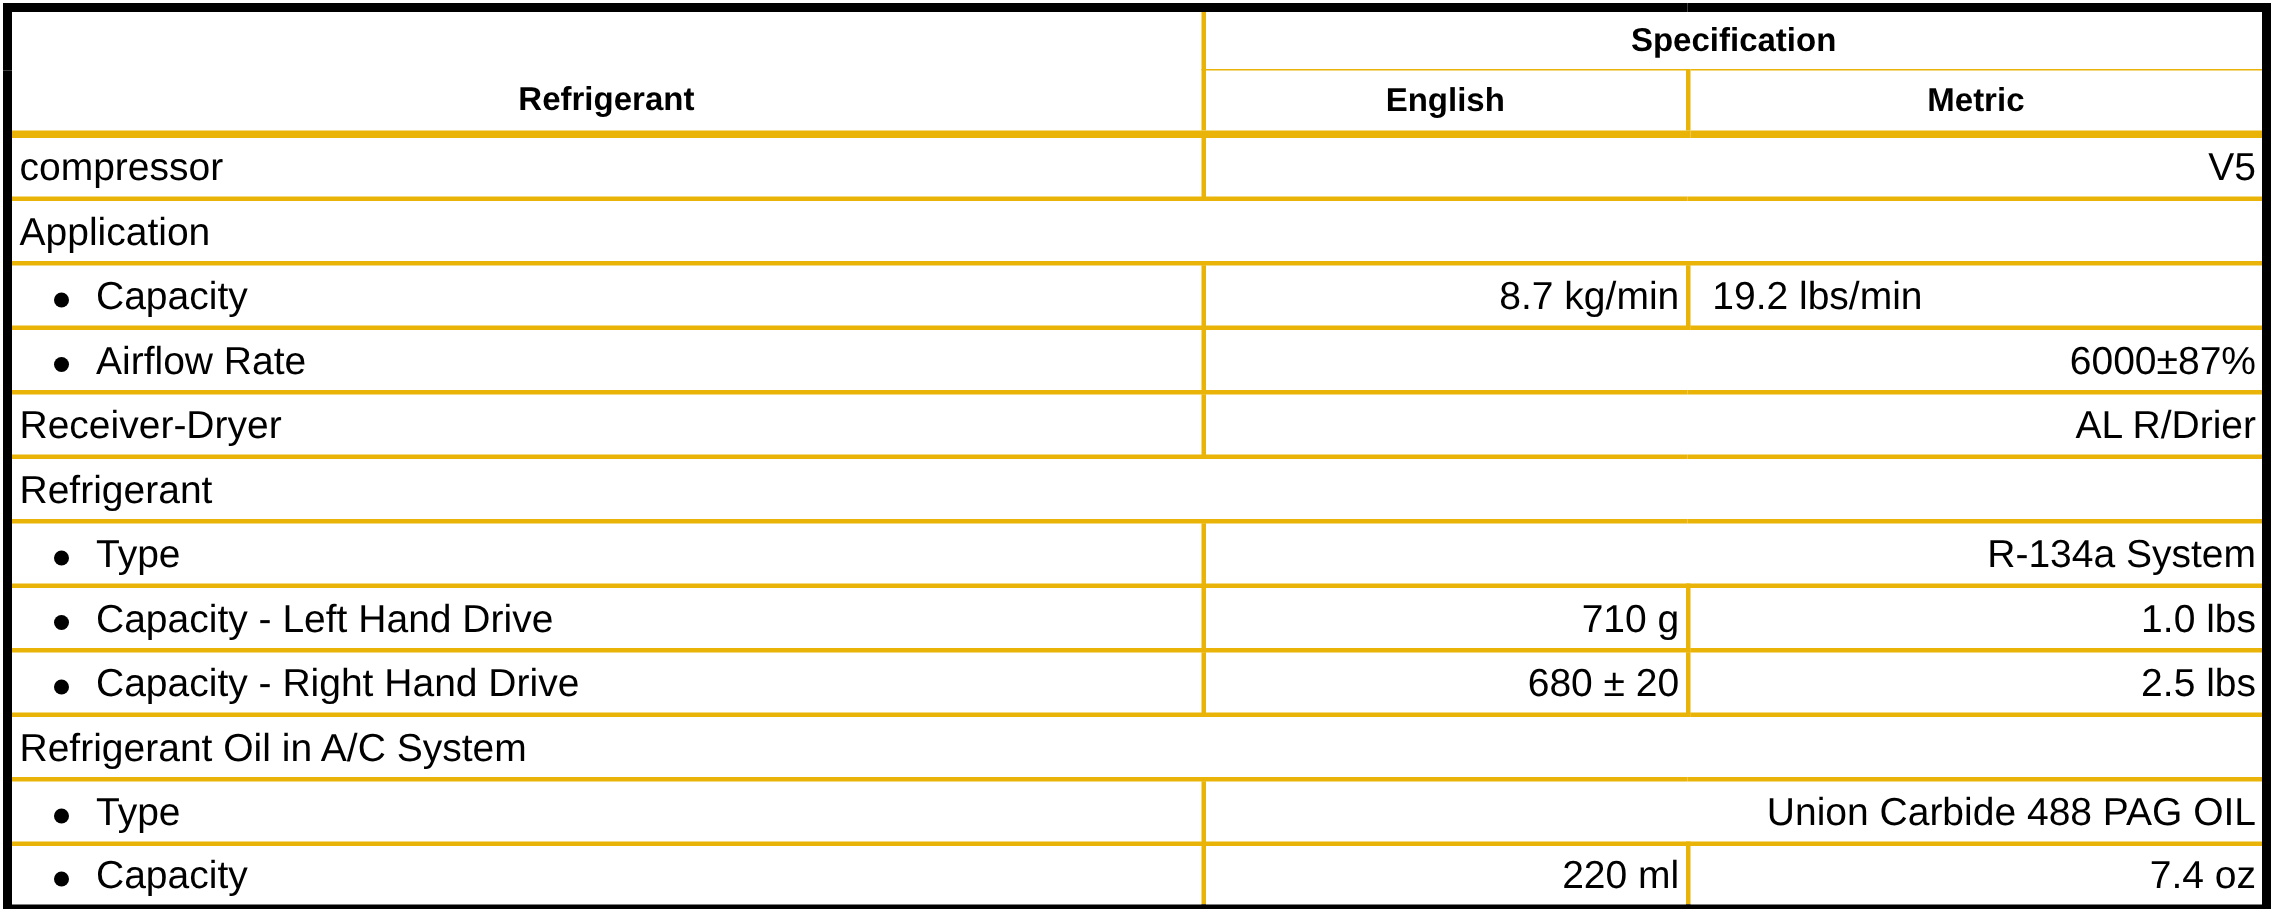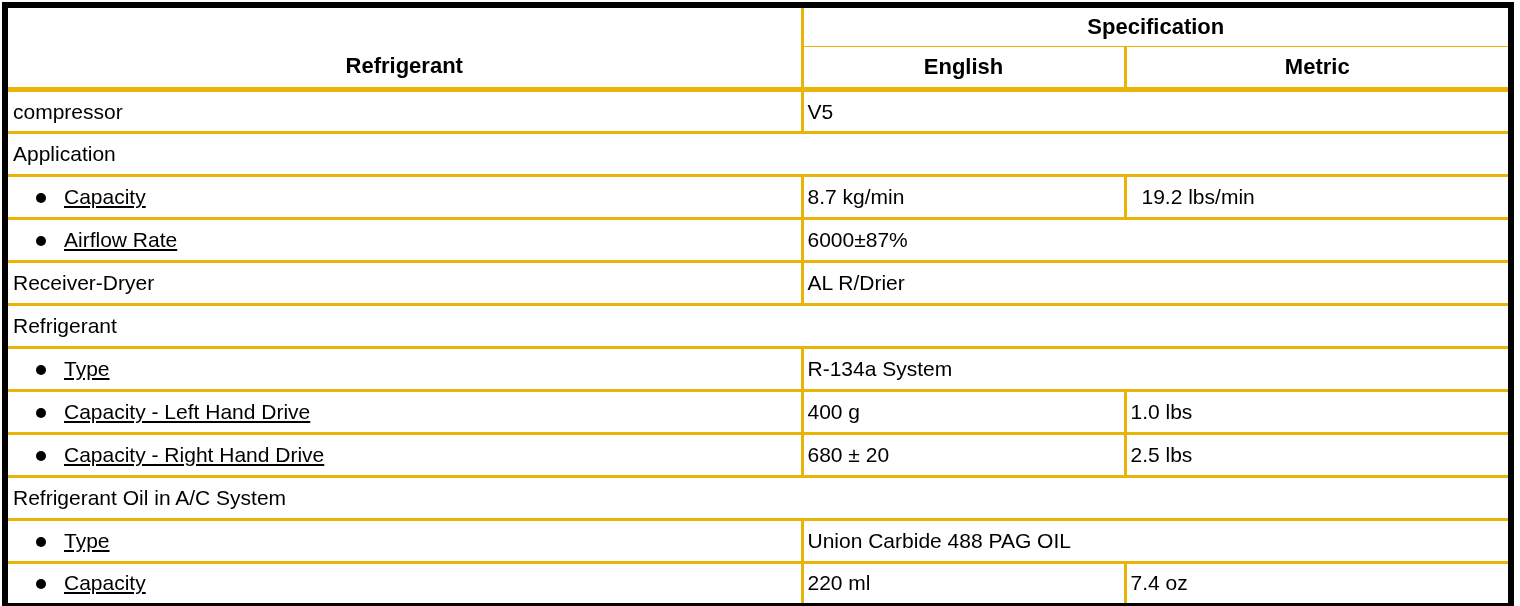--- a/index.html
+++ b/index.html
@@ -46,29 +46,29 @@
   th.app-h {
     vertical-align: bottom;
     padding-bottom: 8px;
     border-bottom-width: 5px;
   }
   th.spec-h { border-bottom-width: 1px; height: 38px; }
   th.sub-h  { border-top-width: 1px; border-bottom-width: 5px; height: 40px; }
 
   tbody tr { height: 43px; }
   td {
-    font-size: 21px;
+    font-size: 26px;
     vertical-align: middle;
   }
   td.label {
     text-align: left;
     padding-left: 5px;
   }
-  td.indent { padding-left: 28px; text-decoration: underline; }
-  td.value { text-align: left; }
+  td.indent { padding-left: 28px; }
+  td.value { text-align: right; }
   td.value.left-align { text-align: left; padding-left: 15px; }
 
   .bullet {
     display: inline-block;
     width: 10px;
     height: 10px;
     border-radius: 50%;
     background: #000000;
     margin-right: 18px;
     vertical-align: 1px;
@@ -125,21 +125,21 @@
         <td class="label" colspan="3">Refrigerant</td>
       </tr>
 
       <tr>
         <td class="label indent"><span class="bullet"></span><span>Type</span></td>
         <td class="value" colspan="2">R-134a System</td>
       </tr>
 
       <tr>
         <td class="label indent"><span class="bullet"></span><span>Capacity - Left Hand Drive</span></td>
-        <td class="value">400 g</td>
+        <td class="value">710 g</td>
         <td class="value">1.0 lbs</td>
       </tr>
 
       <tr>
         <td class="label indent"><span class="bullet"></span><span>Capacity - Right Hand Drive</span></td>
         <td class="value">680 ± 20</td>
         <td class="value">2.5 lbs</td>
       </tr>
 
       <tr>

